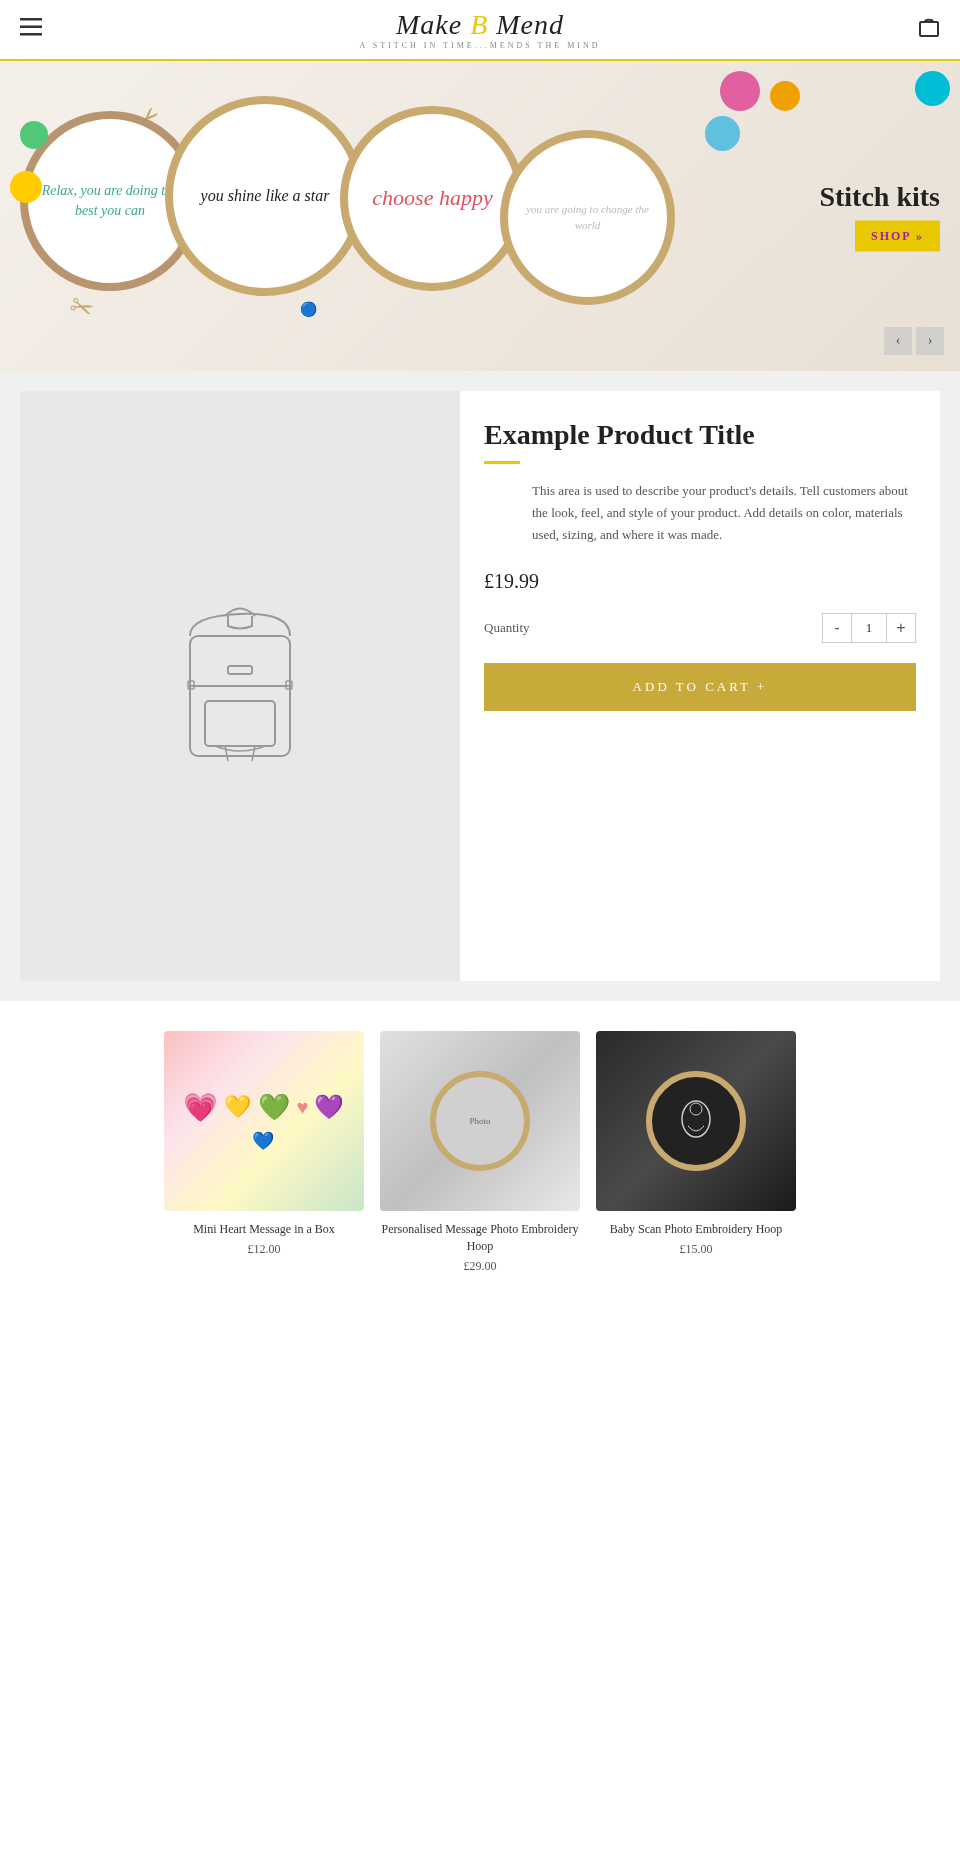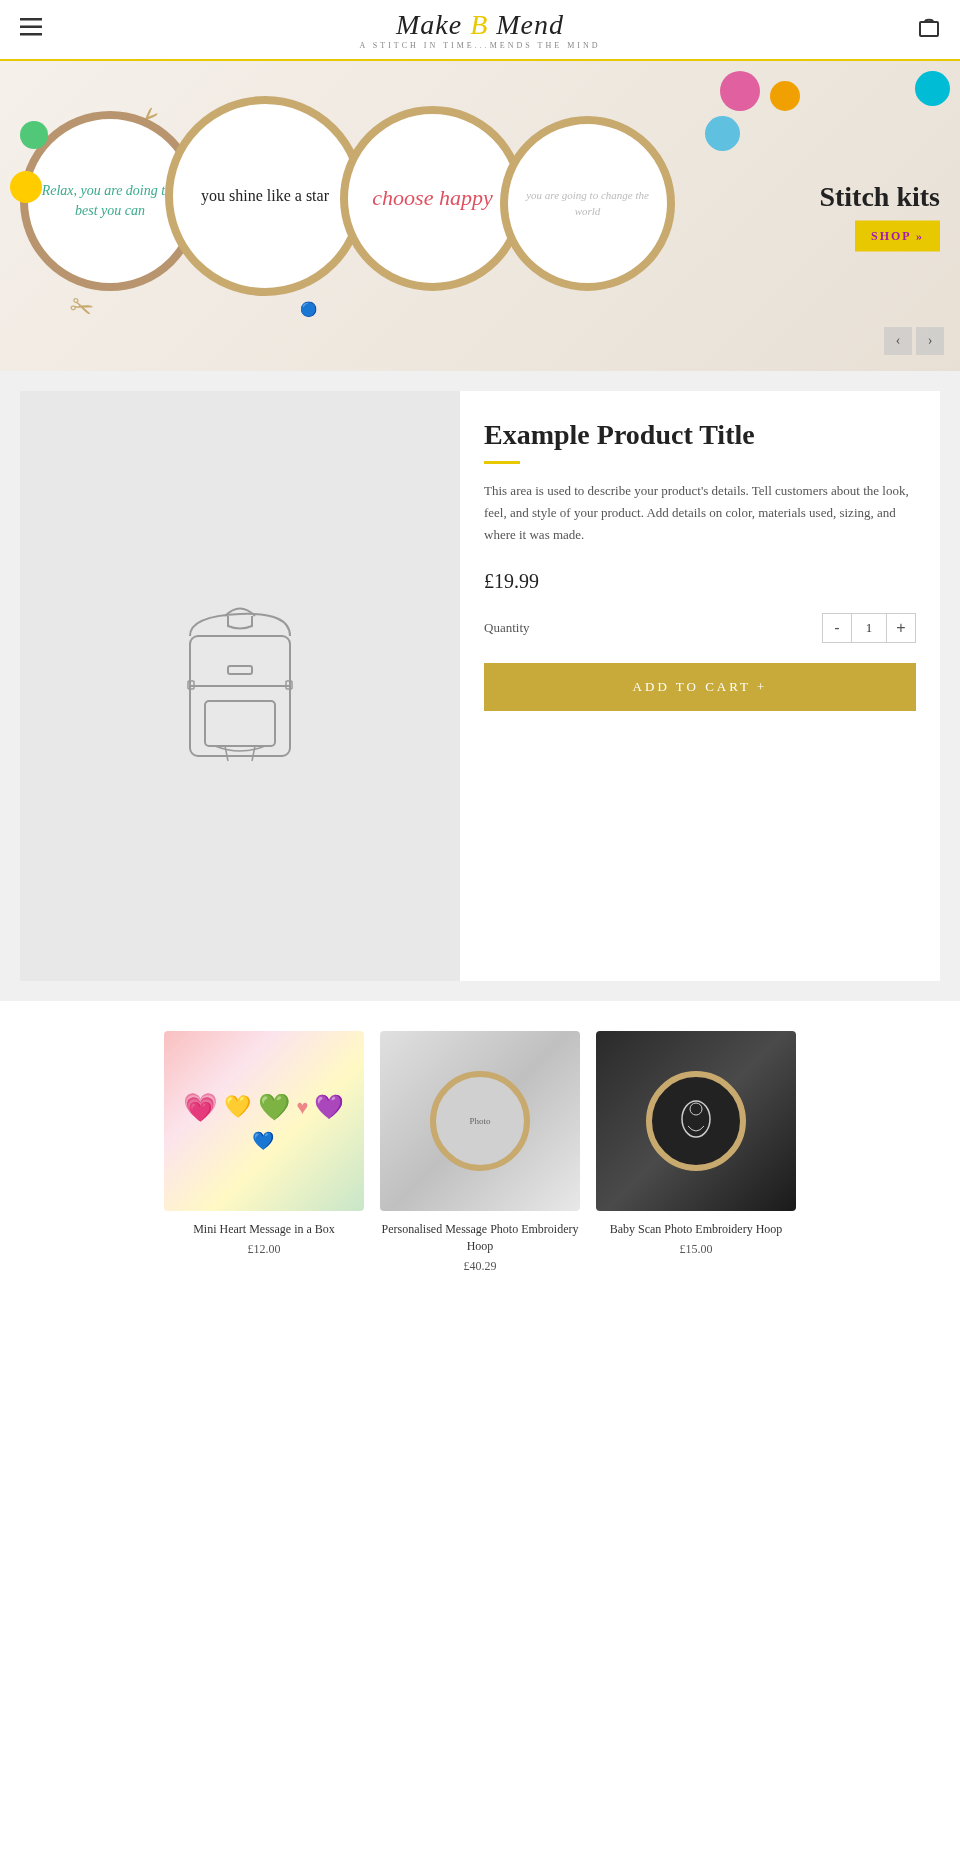--- a/index.html
+++ b/index.html
@@ -81,20 +81,21 @@
       font-family: 'Georgia', serif;
     }
     .hoop-2 {
       width: 200px; height: 200px;
       left: 165px; top: 35px;
       border-color: #c8a96e;
     }
     .hoop-2 .hoop-text {
       font-size: 14px;
       color: #222;
+      font-style: italic;
       text-align: center;
       line-height: 1.4;
       padding: 10px;
       font-family: 'Georgia', serif;
     }
     .hoop-3 {
       width: 185px; height: 185px;
       left: 340px; top: 45px;
       border-color: #c8a96e;
     }
@@ -102,21 +103,21 @@
       font-size: 18px;
       color: #e05060;
       font-style: italic;
       text-align: center;
       line-height: 1.3;
       padding: 10px;
       font-family: 'Georgia', serif;
     }
     .hoop-4 {
       width: 175px; height: 175px;
-      left: 500px; top: 55px;
+      left: 500px; top: 69px;
       border-color: #c8a96e;
     }
     .hoop-4 .hoop-text {
       font-size: 11px;
       color: #aaa;
       font-style: italic;
       text-align: center;
       line-height: 1.4;
       padding: 10px;
       font-family: 'Georgia', serif;
@@ -202,20 +203,21 @@
       width: 36px;
       height: 3px;
       background: #e8c800;
       margin-bottom: 16px;
     }
     .product-description {
       font-size: 13px;
       color: #555;
       line-height: 1.7;
       margin-bottom: 24px;
+      margin-left: 48px;
     }
     .product-price {
       font-size: 20px;
       color: #222;
       margin-bottom: 20px;
       font-family: 'Georgia', serif;
     }
     .quantity-row {
       display: flex;
       align-items: center;
@@ -464,21 +466,21 @@
       <div class="product-card-price">£12.00</div>
     </div>
 
     <div class="product-card">
       <div class="product-card-image product-card-img-2">
         <div class="card-hoop">
           <span style="font-size:9px;color:#666;text-align:center;padding:4px;">Photo</span>
         </div>
       </div>
       <div class="product-card-title">Personalised Message Photo Embroidery Hoop</div>
-      <div class="product-card-price">£40.29</div>
+      <div class="product-card-price">£29.00</div>
     </div>
 
     <div class="product-card">
       <div class="product-card-image product-card-img-3">
         <div class="card-hoop-dark">
           <svg width="60" height="60" viewBox="0 0 60 60" fill="none">
 
             <ellipse cx="30" cy="28" rx="14" ry="18" stroke="#ccc" stroke-width="1.5" fill="none"></ellipse>
             <circle cx="30" cy="18" r="6" stroke="#ccc" stroke-width="1" fill="none"></circle>
             <path d="M22 35 Q30 45 38 35" stroke="#ccc" stroke-width="1" fill="none"></path>

